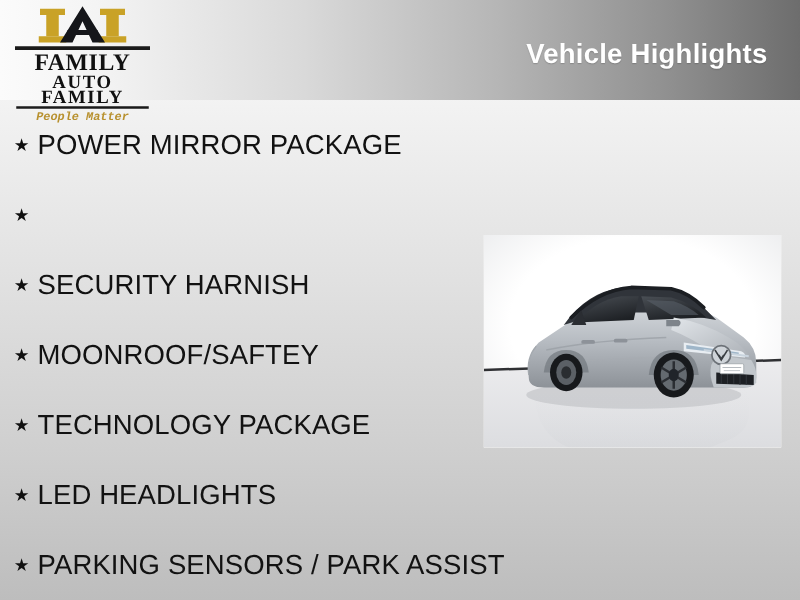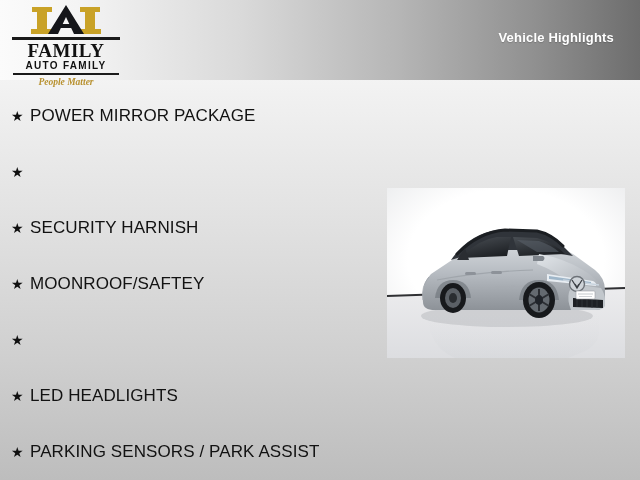--- a/index.html
+++ b/index.html
@@ -48,51 +48,51 @@
     font-family: "Liberation Serif", serif;
     font-weight: bold;
     font-size: 19px;
     letter-spacing: 0.5px;
     color: #111111;
     text-align: center;
     line-height: 19px;
     margin-top: 1px;
   }
   .logo-auto {
-    font-family: Liberation Sans, sans-serif;
+    font-family: Liberation Serif, serif;
     font-weight: bold;
-    font-size: 10px;
+    font-size: 15px;
     letter-spacing: 1.3px;
     color: #111111;
     text-align: center;
     line-height: 12px;
   }
   .logo-rule2 {
     height: 1.5px;
     background: #1a1a1a;
     width: 106px;
     margin: 1px auto 0 auto;
   }
   .logo-tag {
-    font-family: Liberation Serif, serif;
+    font-family: Liberation Mono, monospace;
     font-style: italic;
     font-weight: bold;
     font-size: 9.5px;
     color: #b8912f;
     text-align: center;
     line-height: 12px;
     margin-top: 1px;
   }
 
   .header-title {
     position: absolute;
     right: 26px;
     top: 30px;
     color: #ffffff;
-    font-size: 13px;
+    font-size: 22px;
     font-weight: bold;
     letter-spacing: 0.2px;
     text-shadow: 0 1px 1px rgba(0,0,0,0.18);
   }
 
   
   .highlights {
     position: absolute;
     left: 0;
     top: 88px;
@@ -109,21 +109,21 @@
     box-sizing: border-box;
   }
   .hl-star {
     font-size: 14px;
     color: #101010;
     line-height: 1;
     width: 19px;
     flex: 0 0 19px;
   }
   .hl-label {
-    font-size: 17px;
+    font-size: 22px;
     color: #121212;
     letter-spacing: 0.1px;
     white-space: nowrap;
   }
 
   
   .vehicle-photo {
     position: absolute;
     left: 387px;
     top: 188px;
@@ -177,20 +177,21 @@
   <li class="hl-item">
     <span class="hl-star">★</span>
     <span class="hl-label">SECURITY HARNISH</span>
   </li>
   <li class="hl-item">
     <span class="hl-star">★</span>
     <span class="hl-label">MOONROOF/SAFTEY</span>
   </li>
   <li class="hl-item">
     <span class="hl-star">★</span>
+    <span class="hl-label">TECHNOLOGY PACKAGE</span>
   </li>
   <li class="hl-item">
     <span class="hl-star">★</span>
     <span class="hl-label">LED HEADLIGHTS</span>
   </li>
   <li class="hl-item">
     <span class="hl-star">★</span>
     <span class="hl-label">PARKING SENSORS / PARK ASSIST</span>
   </li>
 </ul>

